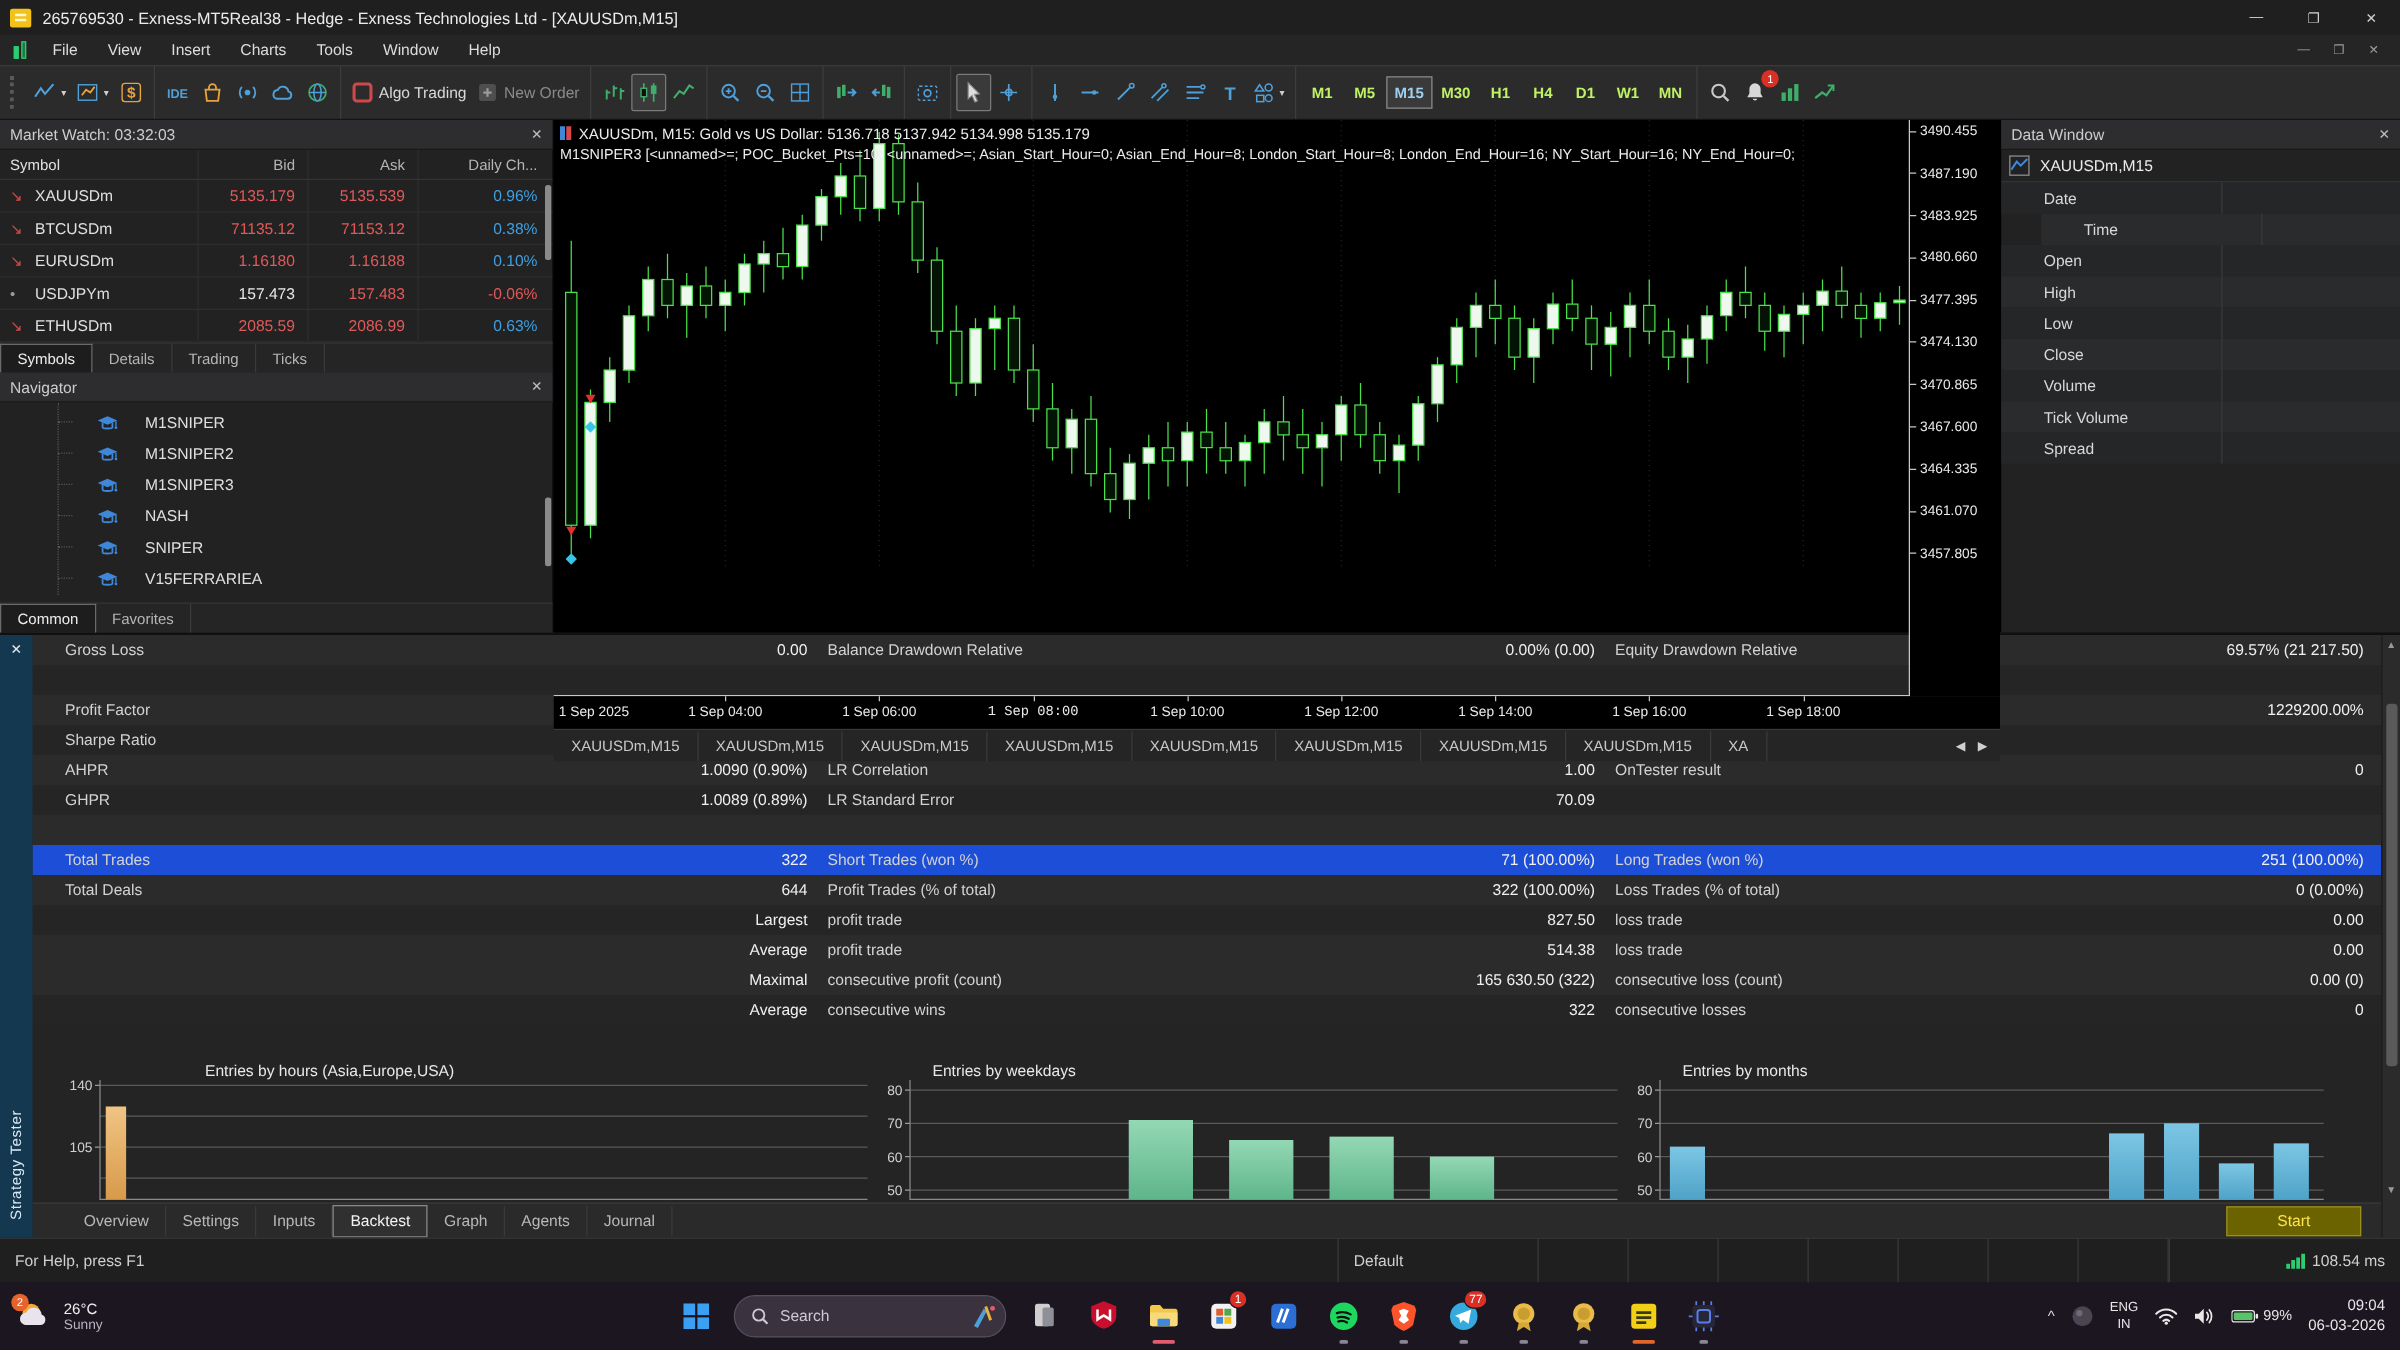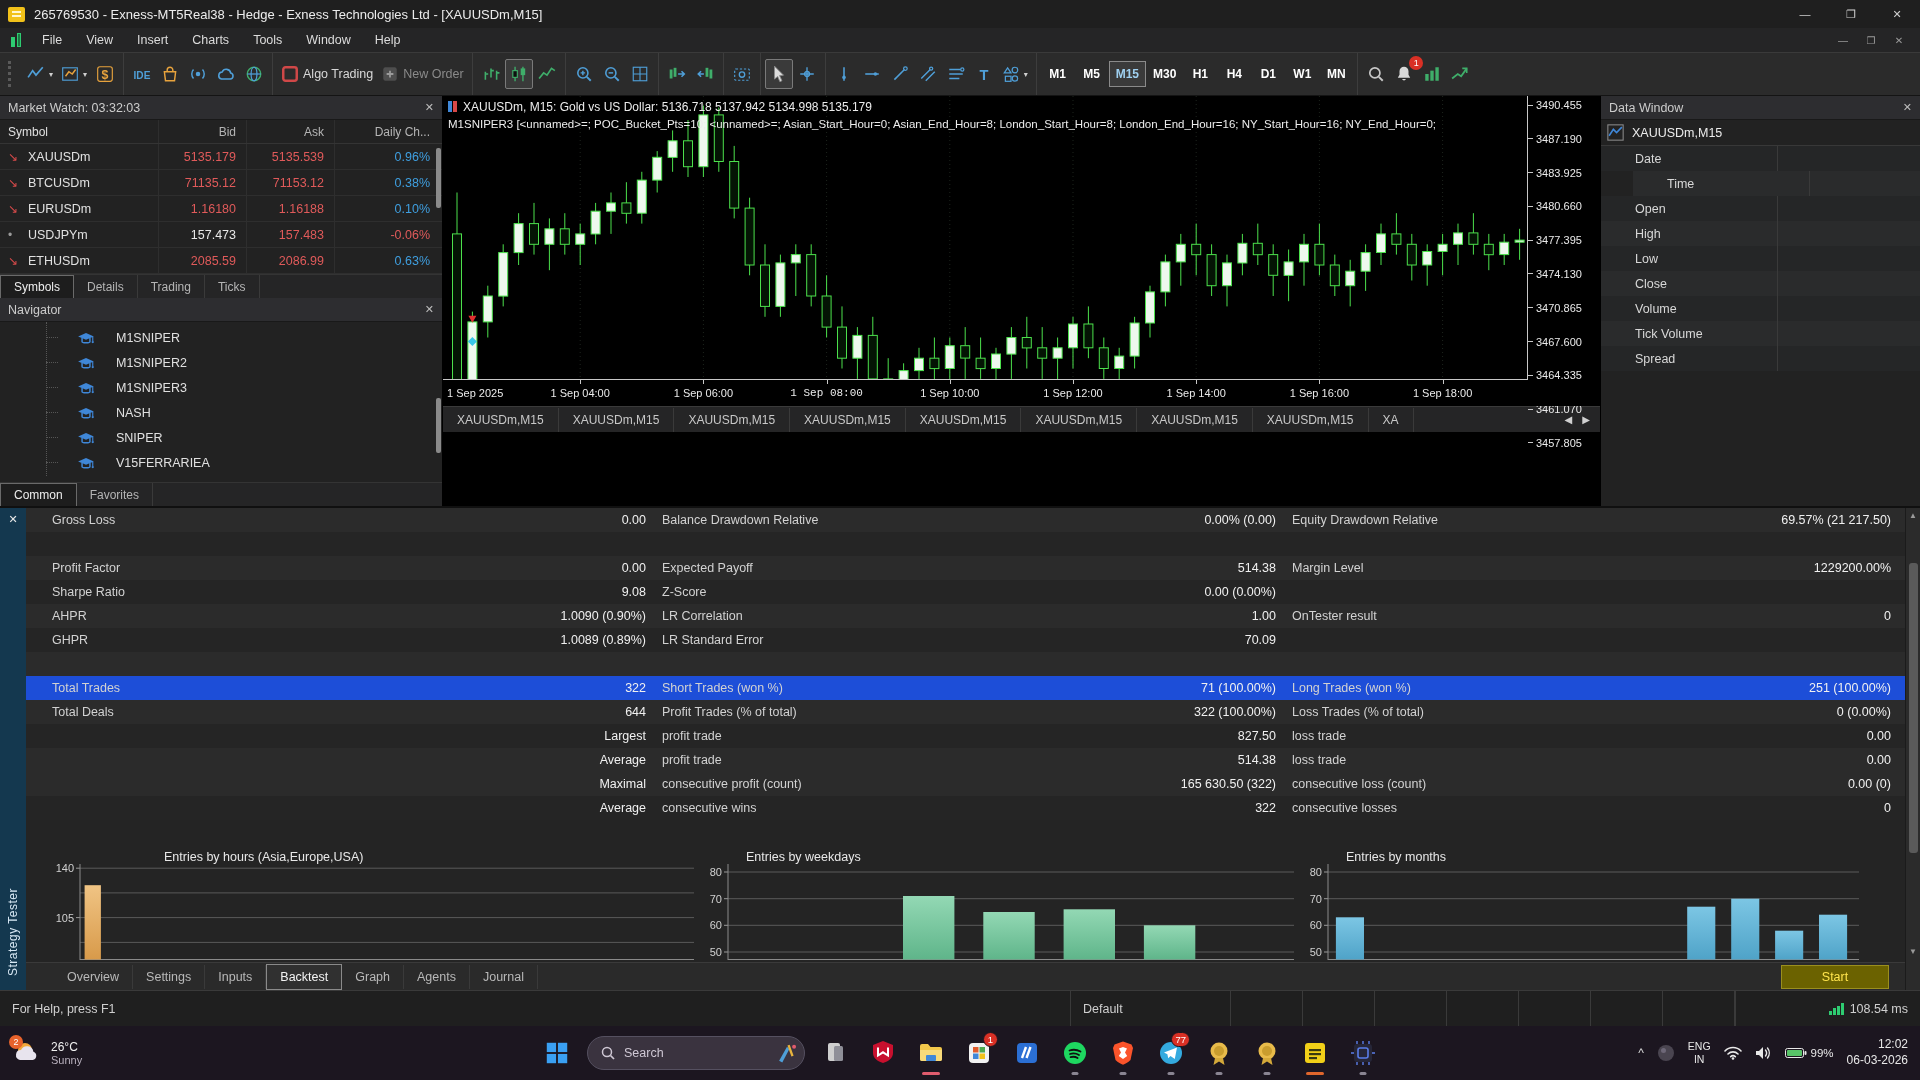--- a/index.html
+++ b/index.html
@@ -20,21 +20,21 @@
 .child-btn{width:26px;text-align:center;font-size:10px}
 
 .toolbar{height:44px;background:#2b2b2b;display:flex;align-items:center;padding:0 4px;border-top:1px solid #3a3a3a;border-bottom:1px solid #141414;flex:none}
 .grip{width:7px;height:26px;border-left:3px dotted #5a5a5a;margin:0 4px}
 .tgroup{display:flex;align-items:center;height:100%;padding:0 4px;border-right:1px solid #3d3d3d}
 .titem{min-width:28px;height:30px;display:flex;align-items:center;justify-content:center;border:1px solid transparent;border-radius:2px;position:relative;gap:4px;padding:0 3px}
 .titem.active{border:1px solid #7a7a7a;background:#3a3a3a}
 .titem .dd{font-size:8px;color:#cfcfcf}
 .tlabel{color:#d8d8d8;font-size:12.5px;white-space:nowrap}
 .tlabel.dim{color:#8a8a8a}
-.tf{padding:0 6px;min-width:34px;height:26px;display:flex;align-items:center;justify-content:center;color:#ffffff;font-weight:bold;font-size:12px;border:1px solid transparent}
+.tf{padding:0 6px;min-width:34px;height:26px;display:flex;align-items:center;justify-content:center;color:#bef264;font-weight:bold;font-size:12px;border:1px solid transparent}
 .tf.active{border:1px solid #8a8a8a;background:#3a3a3a;color:#9fd0f0}
 .bellwrap{position:relative}
 .tbadge{position:absolute;top:-4px;right:-6px;background:#d93025;color:#fff;border-radius:8px;min-width:14px;height:14px;font-size:9px;display:flex;align-items:center;justify-content:center;padding:0 3px}
 
 .main{height:410px;display:flex;flex:none}
 .leftcol{width:443px;display:flex;flex-direction:column;background:#222;border-right:1px solid #000}
 .panel-head{height:24px;background:#2d2d30;display:flex;align-items:center;padding:0 8px;font-size:12.5px;color:#cccccc;border-bottom:1px solid #191919;flex:none}
 .panel-head .x{margin-left:auto;color:#bdbdbd;font-size:11px}
 .market-watch{height:202px;display:flex;flex-direction:column;flex:none;position:relative}
 .mw-cols{height:24px;display:flex;align-items:center;font-size:12px;color:#b5b5b5;border-bottom:1px solid #343434}
@@ -49,21 +49,21 @@
 .tab{padding:4px 13px;border-right:1px solid #3a3a3a;display:flex;align-items:center}
 .tab.active{background:#1d1d1d;border:1px solid #6a6a6a;border-bottom:none;color:#ededed}
 .navigator{flex:1;display:flex;flex-direction:column;position:relative}
 .nav-list{flex:1;position:relative;padding-top:3px}
 .nav-list::before{content:'';position:absolute;left:46px;top:0;bottom:6px;border-left:1px dotted #565656}
 .nav-item{height:25px;display:flex;align-items:center;padding-left:77px;gap:21px;font-size:12.5px;color:#e0e0e0;position:relative}
 .nav-item::before{content:'';position:absolute;left:46px;top:12px;width:12px;border-top:1px dotted #565656}
 .scrollthumb{position:absolute;right:1px;width:5px;background:#8a8a8a;border-radius:2px}
 
 .chartcol{flex:1;display:flex;flex-direction:column;background:#000;position:relative;min-width:0}
-.chart-wrap{height:284px;display:flex;flex:none}
+.chart-wrap{height:461px;display:flex;flex:none}
 .plot{position:relative;width:1085px;border-right:1px solid #c8c8c8;border-bottom:1px solid #c8c8c8;overflow:hidden}
 .chart-header{position:absolute;top:3px;left:5px;z-index:5;font-size:12px;color:#ececec;line-height:17px;white-space:nowrap}
 .chart-header .l2{font-size:11.5px}
 .ch-ic{display:inline-flex;gap:1px;margin-right:6px;vertical-align:-1px}
 .ch-ic b{width:4px;height:11px;display:block}
 .paxis{flex:1;position:relative;font-size:11px;color:#eaeaea;background:#000}
 .plabel{position:absolute;left:0;transform:translateY(-50%);display:flex;align-items:center;white-space:nowrap}
 .plabel i{width:5px;border-top:1px solid #c8c8c8;margin-right:3px;display:block}
 .taxis{height:26px;position:relative;font-size:11px;color:#eaeaea;background:#000;flex:none}
 .tlab{position:absolute;top:7px;transform:translateX(-50%);white-space:nowrap}
@@ -1276,19 +1276,19 @@
         </span>
       <span class="batt">
         <svg width="22" height="12" viewBox="0 0 22 12">
             <rect x="0.5" y="1.5" width="18" height="9" rx="2" stroke="#e8e8e8" fill="none"></rect>
             <rect x="2" y="3" width="15" height="6" rx="1" fill="#58c468"></rect>
             <rect x="19.5" y="4" width="2" height="4" rx="1" fill="#e8e8e8"></rect>
           </svg>
         <span>99%</span>
       </span>
       <span class="clock">
-        <div>12:02</div>
+        <div>09:04</div>
         <div>06-03-2026</div>
       </span>
     </div>
   </div>
 
 </div>
 
 </body></html>

